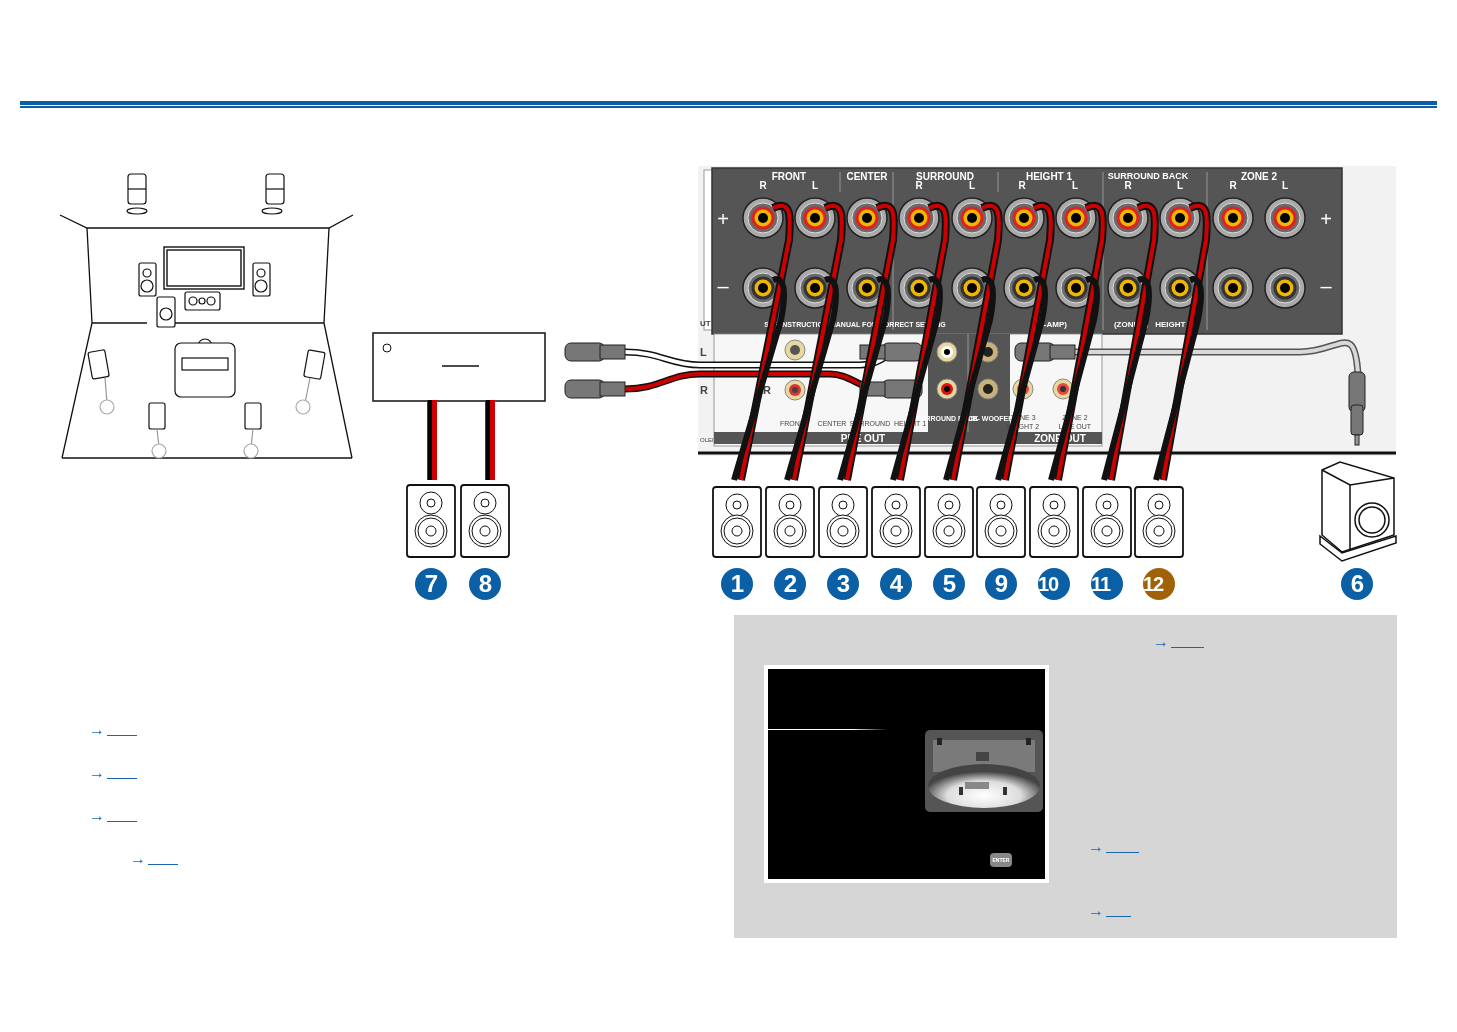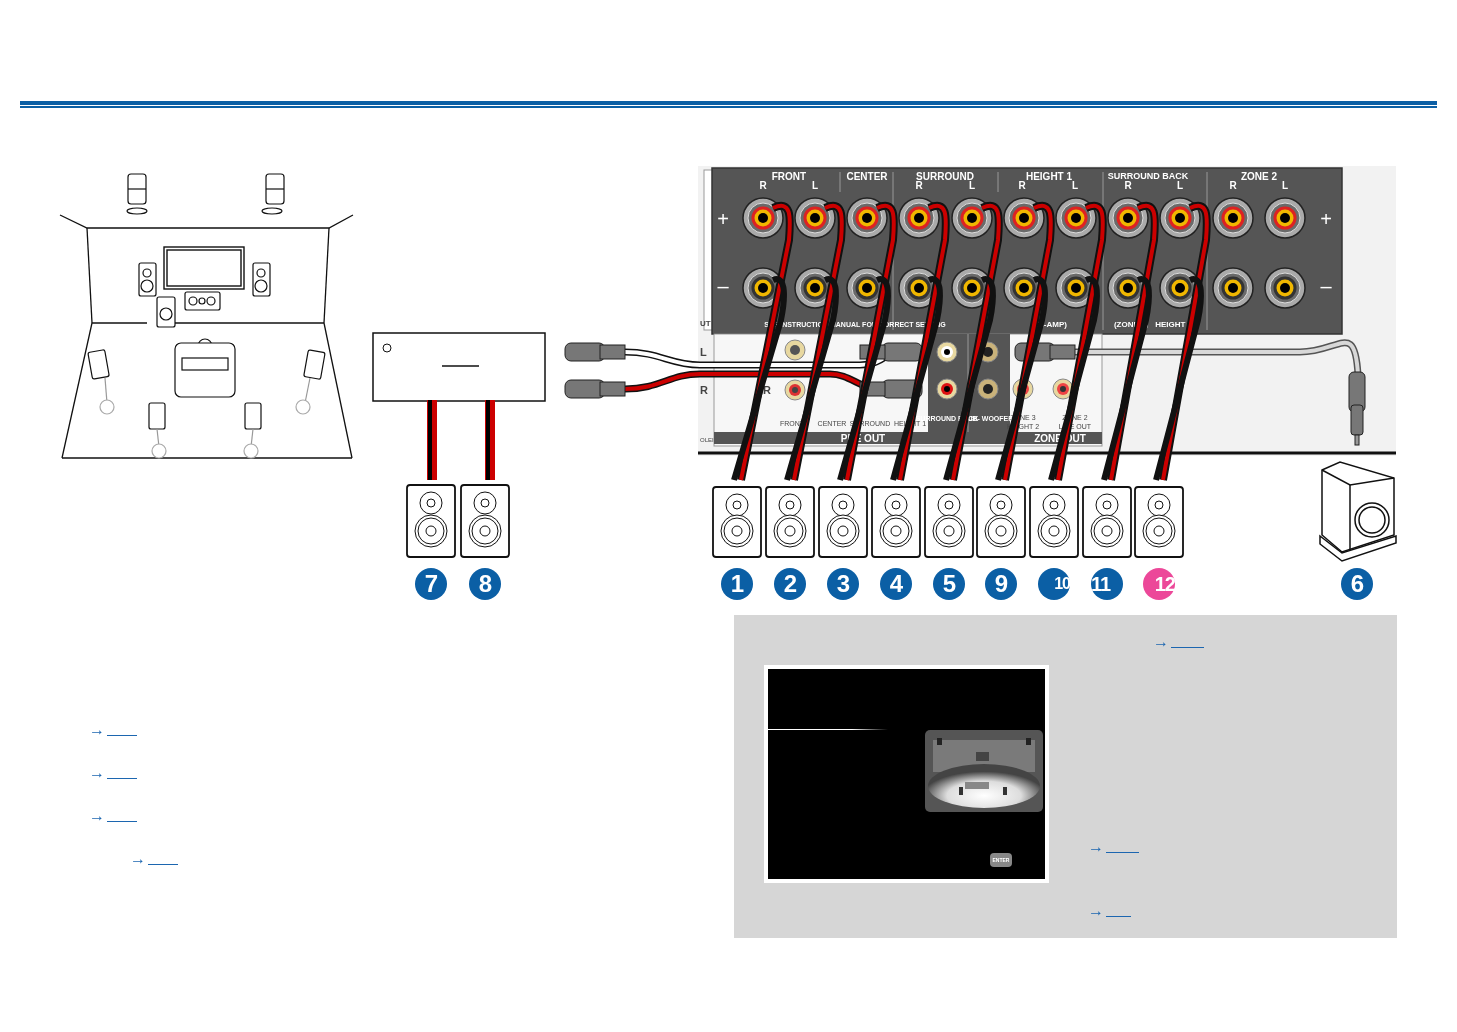--- a/index.html
+++ b/index.html
@@ -480,23 +480,23 @@
 
 <div id="badges">
     <div class="numtxt" style="position: absolute; left: 415px; top: 568px; width: 32px; height: 32px; border-radius: 50%; background: rgb(11, 95, 165); color: rgb(255, 255, 255); font-size: 24px; text-align: center; line-height: 32px; letter-spacing: -1px;">7</div>
     <div class="numtxt" style="position: absolute; left: 469px; top: 568px; width: 32px; height: 32px; border-radius: 50%; background: rgb(11, 95, 165); color: rgb(255, 255, 255); font-size: 24px; text-align: center; line-height: 32px; letter-spacing: -1px;">8</div>
     <div class="numtxt" style="position: absolute; left: 721px; top: 568px; width: 32px; height: 32px; border-radius: 50%; background: rgb(11, 95, 165); color: rgb(255, 255, 255); font-size: 24px; text-align: center; line-height: 32px; letter-spacing: -1px;">1</div>
     <div class="numtxt" style="position: absolute; left: 774px; top: 568px; width: 32px; height: 32px; border-radius: 50%; background: rgb(11, 95, 165); color: rgb(255, 255, 255); font-size: 24px; text-align: center; line-height: 32px; letter-spacing: -1px;">2</div>
     <div class="numtxt" style="position: absolute; left: 827px; top: 568px; width: 32px; height: 32px; border-radius: 50%; background: rgb(11, 95, 165); color: rgb(255, 255, 255); font-size: 24px; text-align: center; line-height: 32px; letter-spacing: -1px;">3</div>
     <div class="numtxt" style="position: absolute; left: 880px; top: 568px; width: 32px; height: 32px; border-radius: 50%; background: rgb(11, 95, 165); color: rgb(255, 255, 255); font-size: 24px; text-align: center; line-height: 32px; letter-spacing: -1px;">4</div>
     <div class="numtxt" style="position: absolute; left: 933px; top: 568px; width: 32px; height: 32px; border-radius: 50%; background: rgb(11, 95, 165); color: rgb(255, 255, 255); font-size: 24px; text-align: center; line-height: 32px; letter-spacing: -1px;">5</div>
     <div class="numtxt" style="position: absolute; left: 985px; top: 568px; width: 32px; height: 32px; border-radius: 50%; background: rgb(11, 95, 165); color: rgb(255, 255, 255); font-size: 24px; text-align: center; line-height: 32px; letter-spacing: -1px;">9</div>
-    <div class="numtxt" style="position: absolute; left: 1038px; top: 568px; width: 32px; height: 32px; border-radius: 50%; background: rgb(11, 95, 165); color: rgb(255, 255, 255); font-size: 16px; text-align: right; line-height: 32px; letter-spacing: -1px;">10</div>
+    <div class="numtxt" style="position: absolute; left: 1038px; top: 568px; width: 32px; height: 32px; border-radius: 50%; background: rgb(11, 95, 165); color: rgb(255, 255, 255); font-size: 20px; text-align: left; line-height: 32px; letter-spacing: -1px;">10</div>
     <div class="numtxt" style="position: absolute; left: 1091px; top: 568px; width: 32px; height: 32px; border-radius: 50%; background: rgb(11, 95, 165); color: rgb(255, 255, 255); font-size: 20px; line-height: 32px; letter-spacing: -1px;">11</div>
-    <div class="numtxt" style="position: absolute; left: 1143px; top: 568px; width: 32px; height: 32px; border-radius: 50%; background: #ec4899; color: rgb(255, 255, 255); font-size: 20px; text-align: right; line-height: 32px; letter-spacing: -1px;">12</div>
+    <div class="numtxt" style="position: absolute; left: 1143px; top: 568px; width: 32px; height: 32px; border-radius: 50%; background: #a16207; color: rgb(255, 255, 255); font-size: 20px; text-align: left; line-height: 32px; letter-spacing: -1px;">12</div>
     <div class="numtxt" style="position: absolute; left: 1341px; top: 568px; width: 32px; height: 32px; border-radius: 50%; background: rgb(11, 95, 165); color: rgb(255, 255, 255); font-size: 24px; text-align: center; line-height: 32px; letter-spacing: -1px;">6</div>
   </div>
 
 <div class="link" style="left:89px;top:723px;">
     <span class="arrow">→</span>
     <span class="u" style="width:30px;"></span>
   </div>
 <div class="link" style="left:89px;top:766px;">
     <span class="arrow">→</span>
     <span class="u" style="width:30px;"></span>

